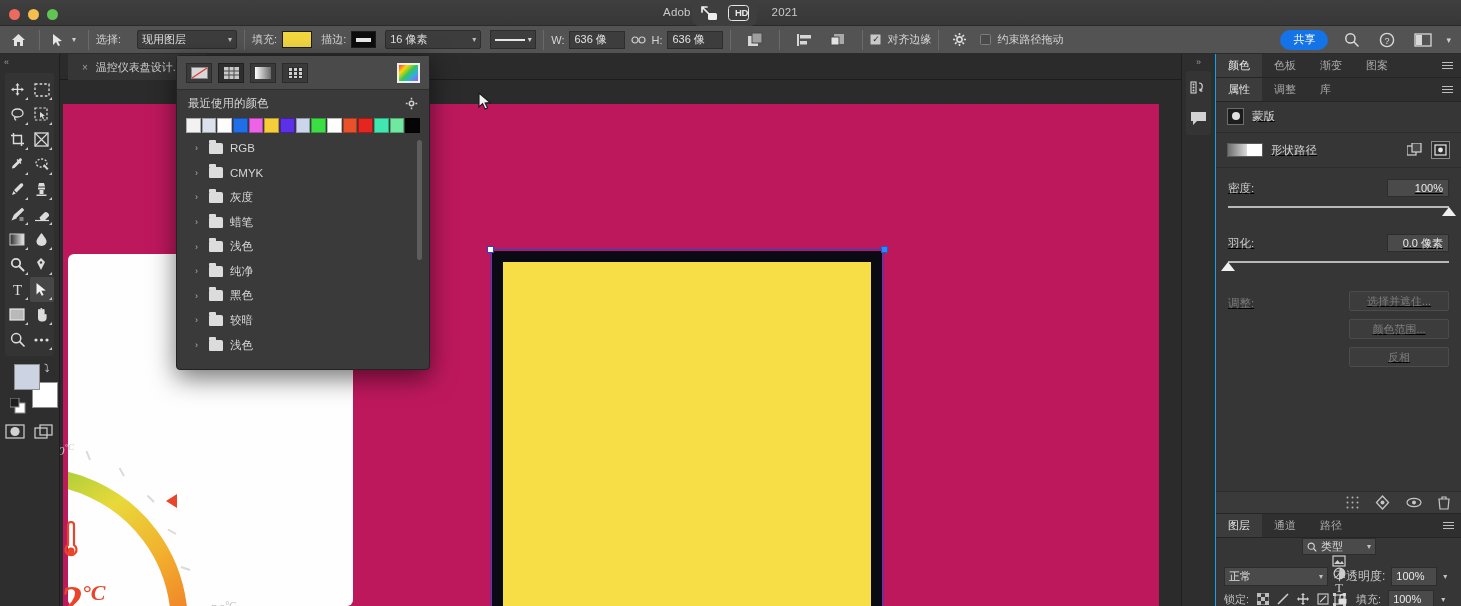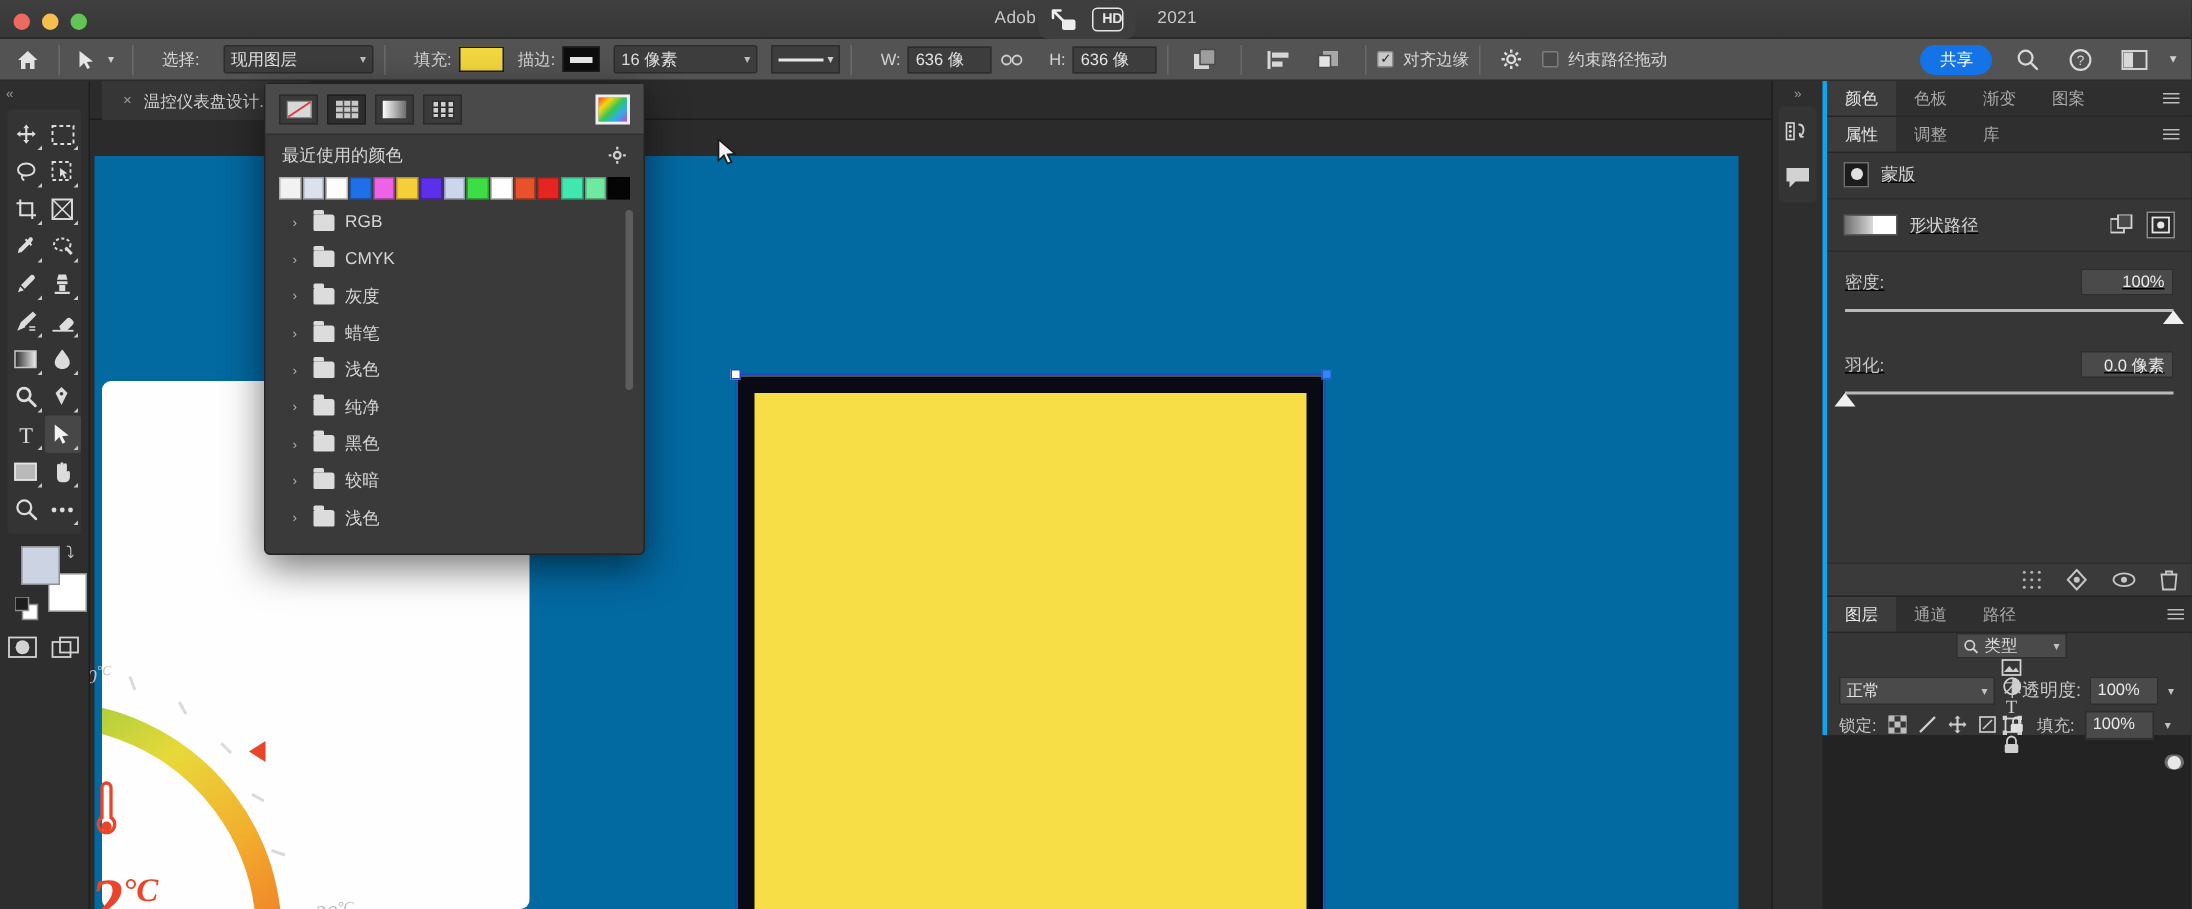--- a/index.html
+++ b/index.html
@@ -51,21 +51,21 @@
     display: flex; align-items: center; font-size: 11px; color: #d6d6d6;
   }
   .ob-sep { width: 1px; height: 20px; background: #6a6a6a; margin: 0 7px; }
   .home-btn {
     width: 28px; height: 28px; display: flex; align-items: center; justify-content: center;
     margin-left: 4px;
   }
   .tool-chip {
     display: flex; align-items: center; gap: 2px; padding: 0 5px; height: 22px;
   }
-  .ob-label { color: #d4d4d4; font-size: 11px; white-space: nowrap; margin-left: 12px; }
+  .ob-label { color: #d4d4d4; font-size: 11px; white-space: nowrap; }
   .ob-select {
     height: 19px; background: #3d3d3d; border: 1px solid #2d2d2d; border-radius: 2px;
     color: #e0e0e0; font-size: 11px; display: flex; align-items: center;
     padding: 0 4px; justify-content: space-between; min-width: 96px;
   }
   .ob-select .cv { font-size: 8px; color: #bdbdbd; margin-left: 6px; }
   .swatch-fill {
     width: 30px; height: 17px; border: 1px solid #1c1c1c; background: #f3d73f;
   }
   .swatch-stroke {
@@ -244,22 +244,22 @@
   
   .rail {
     position: absolute; top: 54px; left: 1181px; width: 34px; height: 552px;
     background: #2e2e2e; border-left: 1px solid #1e1e1e;
   }
   .rail .collapse { color: #9a9a9a; font-size: 9px; text-align: center; padding-top: 3px; }
   .rail-btn { height: 30px; display: flex; align-items: center; justify-content: center; }
   .rail-group { margin: 4px 4px 0 4px; background: #343434; border-radius: 3px; padding: 2px 0; }
 
   .dock {
-    position: absolute; top: 54px; left: 1215px; width: 246px; height: 436px;
-    background: #363636; border-left: 3px solid #0ea5e9; text-align: right;
+    position: absolute; top: 54px; left: 1215px; width: 246px; height: 552px;
+    background: #363636; border-left: 1px solid #0ea5e9; text-align: right;
   }
   .panel-tabs {
     height: 24px; background: #2f2f2f; display: flex; align-items: stretch;
     border-bottom: 1px solid #252525;
   }
   .ptab {
     padding: 0 12px; display: flex; align-items: center; font-size: 11px; color: #a8a8a8;
   }
   .ptab.active { background: #3c3c3c; color: #e6e6e6; }
   .ptab-menu { margin-left: auto; display: flex; align-items: center; padding-right: 8px; }
@@ -671,21 +671,21 @@
   </div>
 
   <div class="tabbar">
     <div class="doctab">
       <span class="x">×</span>
       <span>温控仪表盘设计.psd</span>
     </div>
   </div>
 
   <div class="canvas-area">
-    <div class="artboard" style="background: #0369a1; text-align: right;">
+    <div class="artboard" style="background: #be185d; text-align: right;">
 
       <div class="white-card">
         <div class="gauge-wrap">
           <svg width="290" height="330" viewBox="0 0 290 330">
             <defs>
               <linearGradient id="arcg" x1="0" y1="0" x2="0.55" y2="1">
                 <stop offset="0" stop-color="#9ccc3a"></stop>
                 <stop offset="0.35" stop-color="#e8d93a"></stop>
                 <stop offset="0.68" stop-color="#f2b02e"></stop>
                 <stop offset="1" stop-color="#f08128"></stop>
@@ -956,20 +956,28 @@
         <div class="slider-top">
           <span class="lab">羽化:</span>
           <span class="val-field">0.0 像素</span>
         </div>
         <div class="track">
           <span class="bar"></span>
           <span class="knob" id="feather-knob" style="left: calc(0% - 7px);"></span>
         </div>
       </div>
 
+      <div class="adj-row" style="margin-top:12px">
+        <span class="adj-lab">调整:</span>
+        <span class="adj-btns">
+          <span class="ghost-btn">选择并遮住...</span>
+          <span class="ghost-btn">颜色范围...</span>
+          <span class="ghost-btn">反相</span>
+        </span>
+      </div>
     </div>
 
     <div class="prop-footer" style="bottom:93px">
       <span>
         <svg width="13" height="13" viewBox="0 0 13 13">
             <g fill="#b4b4b4">
               <circle cx="1.5" cy="1.5" r="1"></circle>
               <circle cx="6.5" cy="1.5" r="1"></circle>
               <circle cx="11.5" cy="1.5" r="1"></circle>
               <circle cx="1.5" cy="6.5" r="1"></circle>

